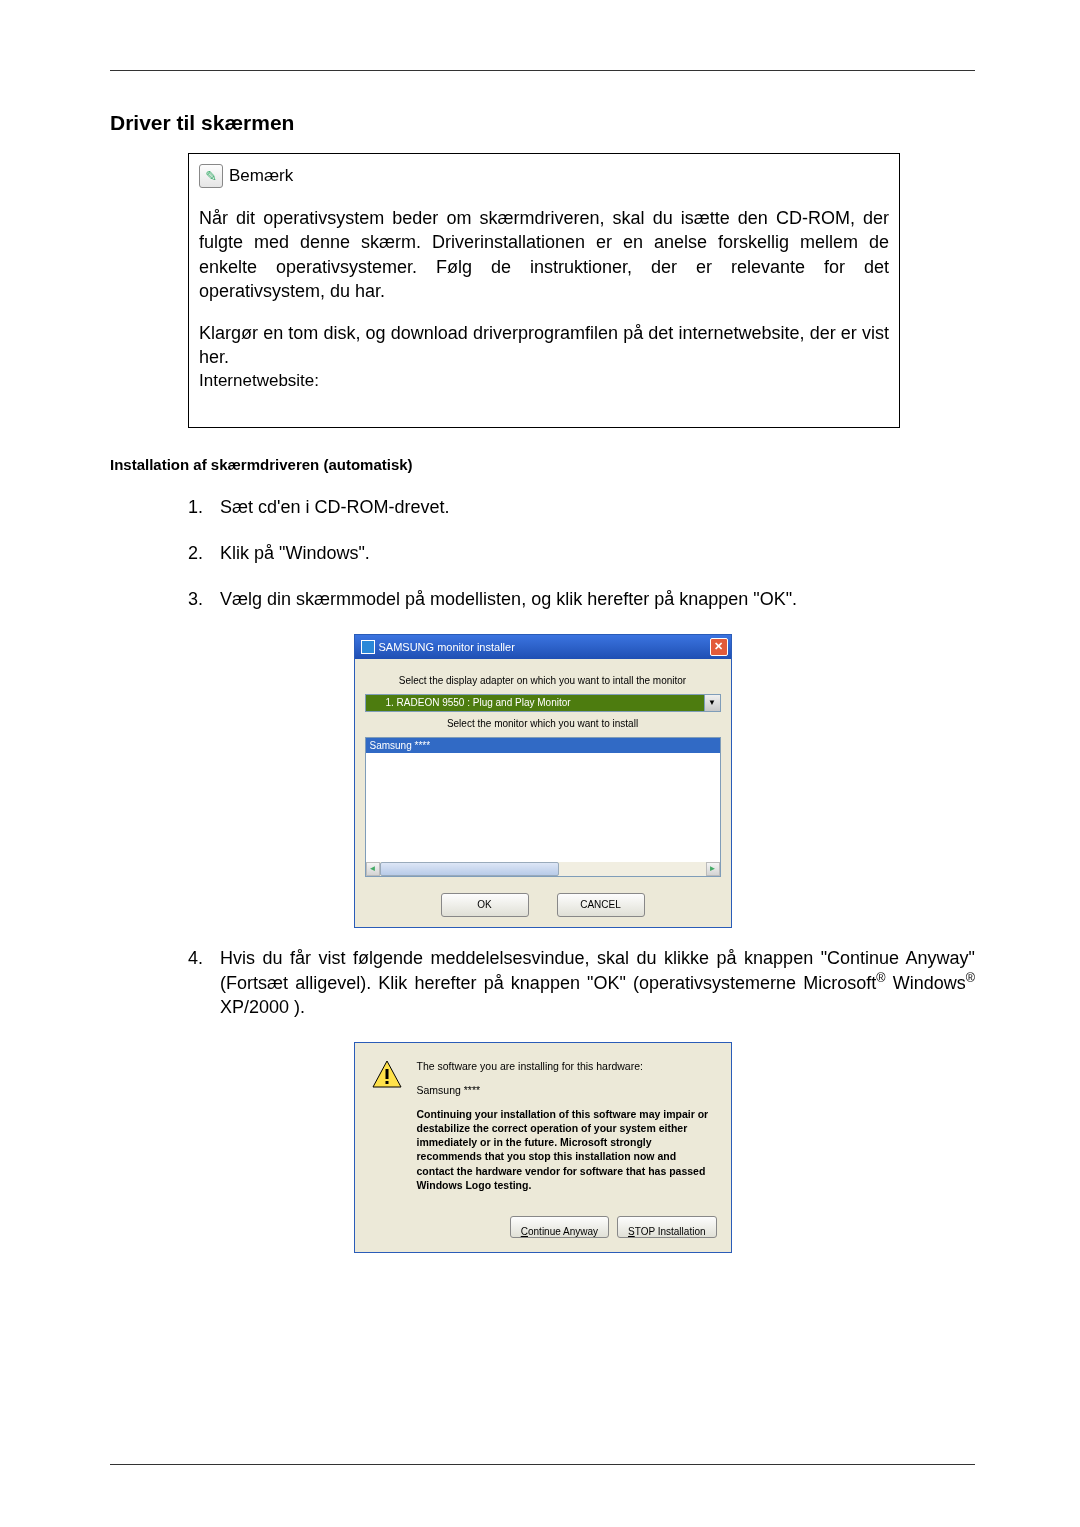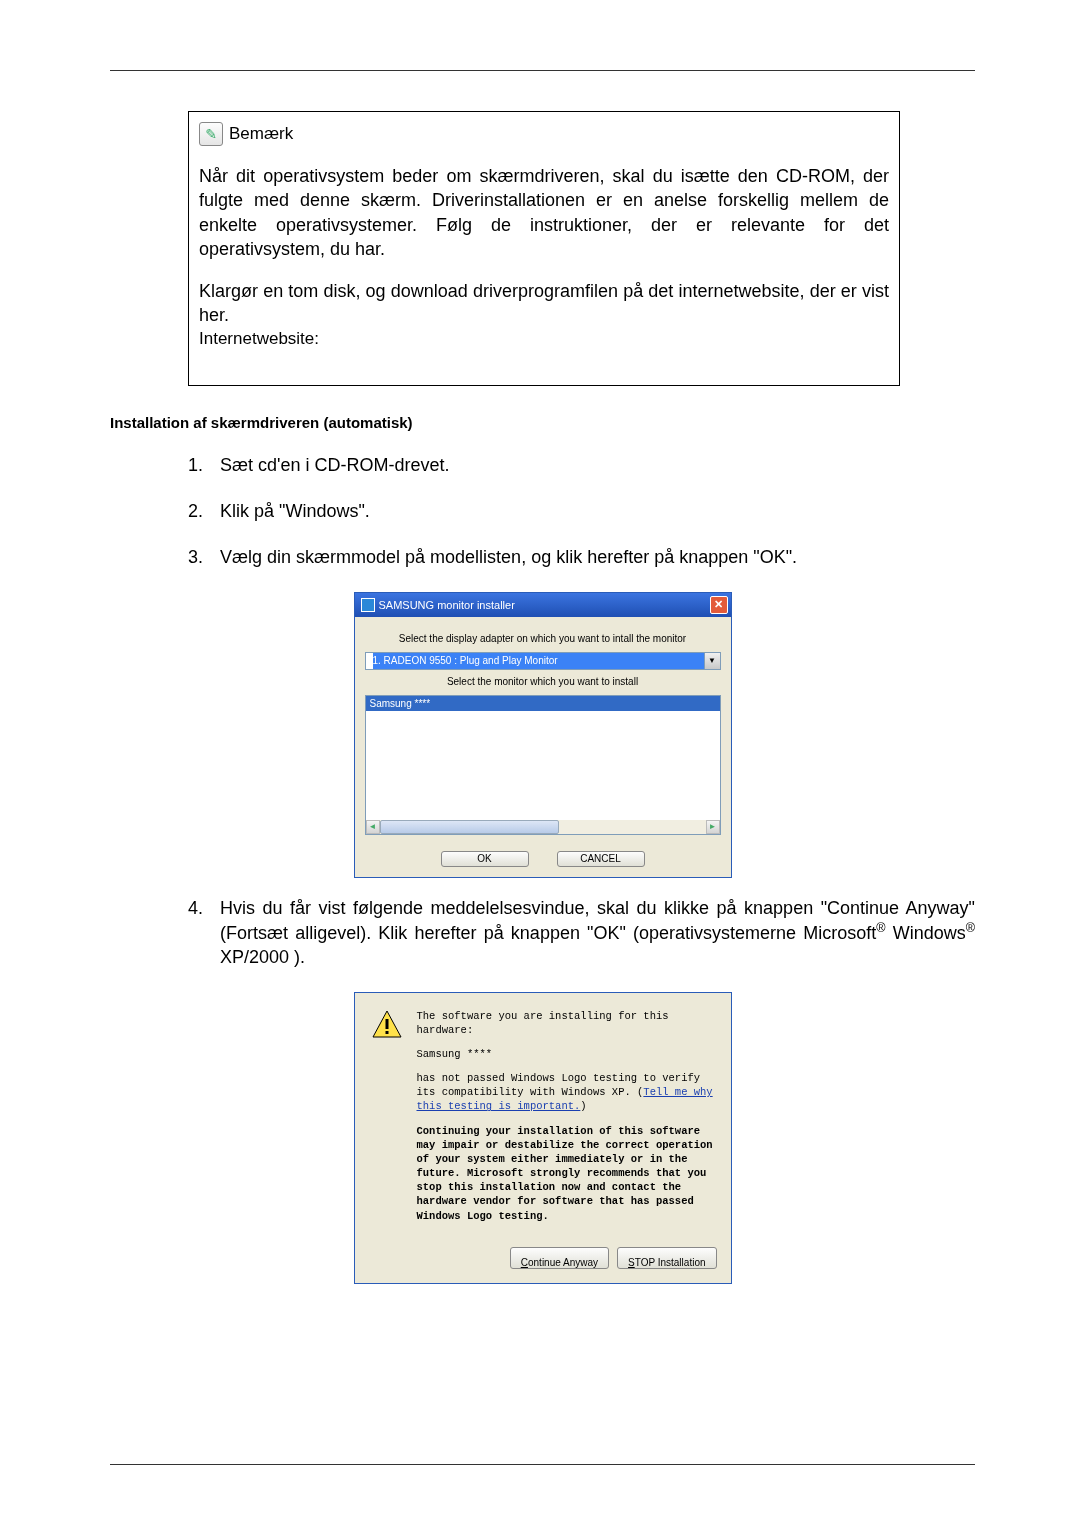--- a/index.html
+++ b/index.html
@@ -152,28 +152,27 @@
     .dropdown {
       display: flex;
       width: 100%;
       border: 1px solid #7f9db9;
       background: #fff;
       height: 18px;
       margin-bottom: 6px;
     }
     .dropdown .sel {
       flex: 1;
-      background: #3b82f6;
+      background: #4d7c0f;
       color: #fff;
       text-align: left;
-      padding: 2px 0;
+      padding: 2px 20px;
       font-size: 10px;
       white-space: nowrap;
       overflow: hidden;
-      margin-left: 7px;
     }
     .dropdown .arrow {
       width: 16px;
       background: linear-gradient(#f0f0f0, #c8c8c8);
       border-left: 1px solid #7f9db9;
       display: flex;
       align-items: center;
       justify-content: center;
       font-size: 8px;
     }
@@ -225,21 +224,21 @@
       border-radius: 2px;
     }
     .win1-buttons {
       display: flex;
       justify-content: center;
       gap: 28px;
       margin-top: 16px;
     }
     .win-btn {
       width: 88px;
-      height: 16px;
+      height: 24px;
       font-size: 10px;
       background: linear-gradient(#fdfdfd, #e0e0d6);
       border: 1px solid #888;
       border-radius: 3px;
       display: flex;
       align-items: center;
       justify-content: center;
     }
     
     .win2 {
@@ -268,21 +267,21 @@
       height: 32px;
       flex-shrink: 0;
       position: relative;
     }
     .warn-icon svg { width: 32px; height: 32px; }
     .win2-text {
       font-size: 10.5px;
       line-height: 1.35;
       color: #000;
     }
-    .win2-text p { margin-bottom: 10px; font-family: Liberation Mono, monospace; }
+    .win2-text p { margin-bottom: 10px; }
     .win2-text .hw-name { margin: 4px 0 10px 0; }
     .win2-text .link { color: #1a3fb0; text-decoration: underline; }
     .win2-text .bold { font-weight: bold; }
     .win2-buttons {
       display: flex;
       justify-content: flex-end;
       gap: 8px;
       padding: 0 14px 14px 0;
     }
     .win-btn2 {
@@ -306,20 +305,21 @@
     }
     sup { font-size: 0.7em; }
   </style>
 </head>
 <body>
 
 <div class="page">
   <div class="top-rule"></div>
 
 
+  <h2 class="h2">Driver til skærmen</h2>
 
   <div class="note-box">
     <div class="note-header">
       <span class="note-icon">✎</span>
       <span class="note-title">Bemærk</span>
     </div>
     <div class="note-text">
       <p>Når dit operativsystem beder om skærmdriveren, skal du isætte den CD-ROM, der fulgte med denne skærm. Driverinstallationen er en anelse forskellig mellem de enkelte operativsystemer. Følg de instruktioner, der er relevante for det operativsystem, du har.</p>
       <p style="margin-bottom:0;">Klargør en tom disk, og download driverprogramfilen på det internetwebsite, der er vist her.</p>
       <div class="note-label">Internetwebsite:</div>
@@ -390,21 +390,20 @@
         <div class="warn-icon">
           <svg viewBox="0 0 32 32">
             <polygon points="16,2 30,28 2,28" fill="#ffe24a" stroke="#000" stroke-width="1"></polygon>
             <rect x="14.5" y="10" width="3" height="10" fill="#000"></rect>
             <rect x="14.5" y="22" width="3" height="3" fill="#000"></rect>
           </svg>
         </div>
         <div class="win2-text">
           <p>The software you are installing for this hardware:</p>
           <p class="hw-name">Samsung ****</p>
-          <p><span>has not passed Windows Logo testing to verify its compatibility with Windows XP. (</span><span class="link">Tell me why this testing is important.</span><span>)</span></p>
           <p class="bold">Continuing your installation of this software may impair or destabilize the correct operation of your system either immediately or in the future. Microsoft strongly recommends that you stop this installation now and contact the hardware vendor for software that has passed Windows Logo testing.</p>
         </div>
       </div>
       <div class="win2-buttons">
         <div class="win-btn2">
             <span><span class="ul">C</span>ontinue Anyway</span>
           </div>
         <div class="win-btn2">
             <span><span class="ul">S</span>TOP Installation</span>
           </div>

